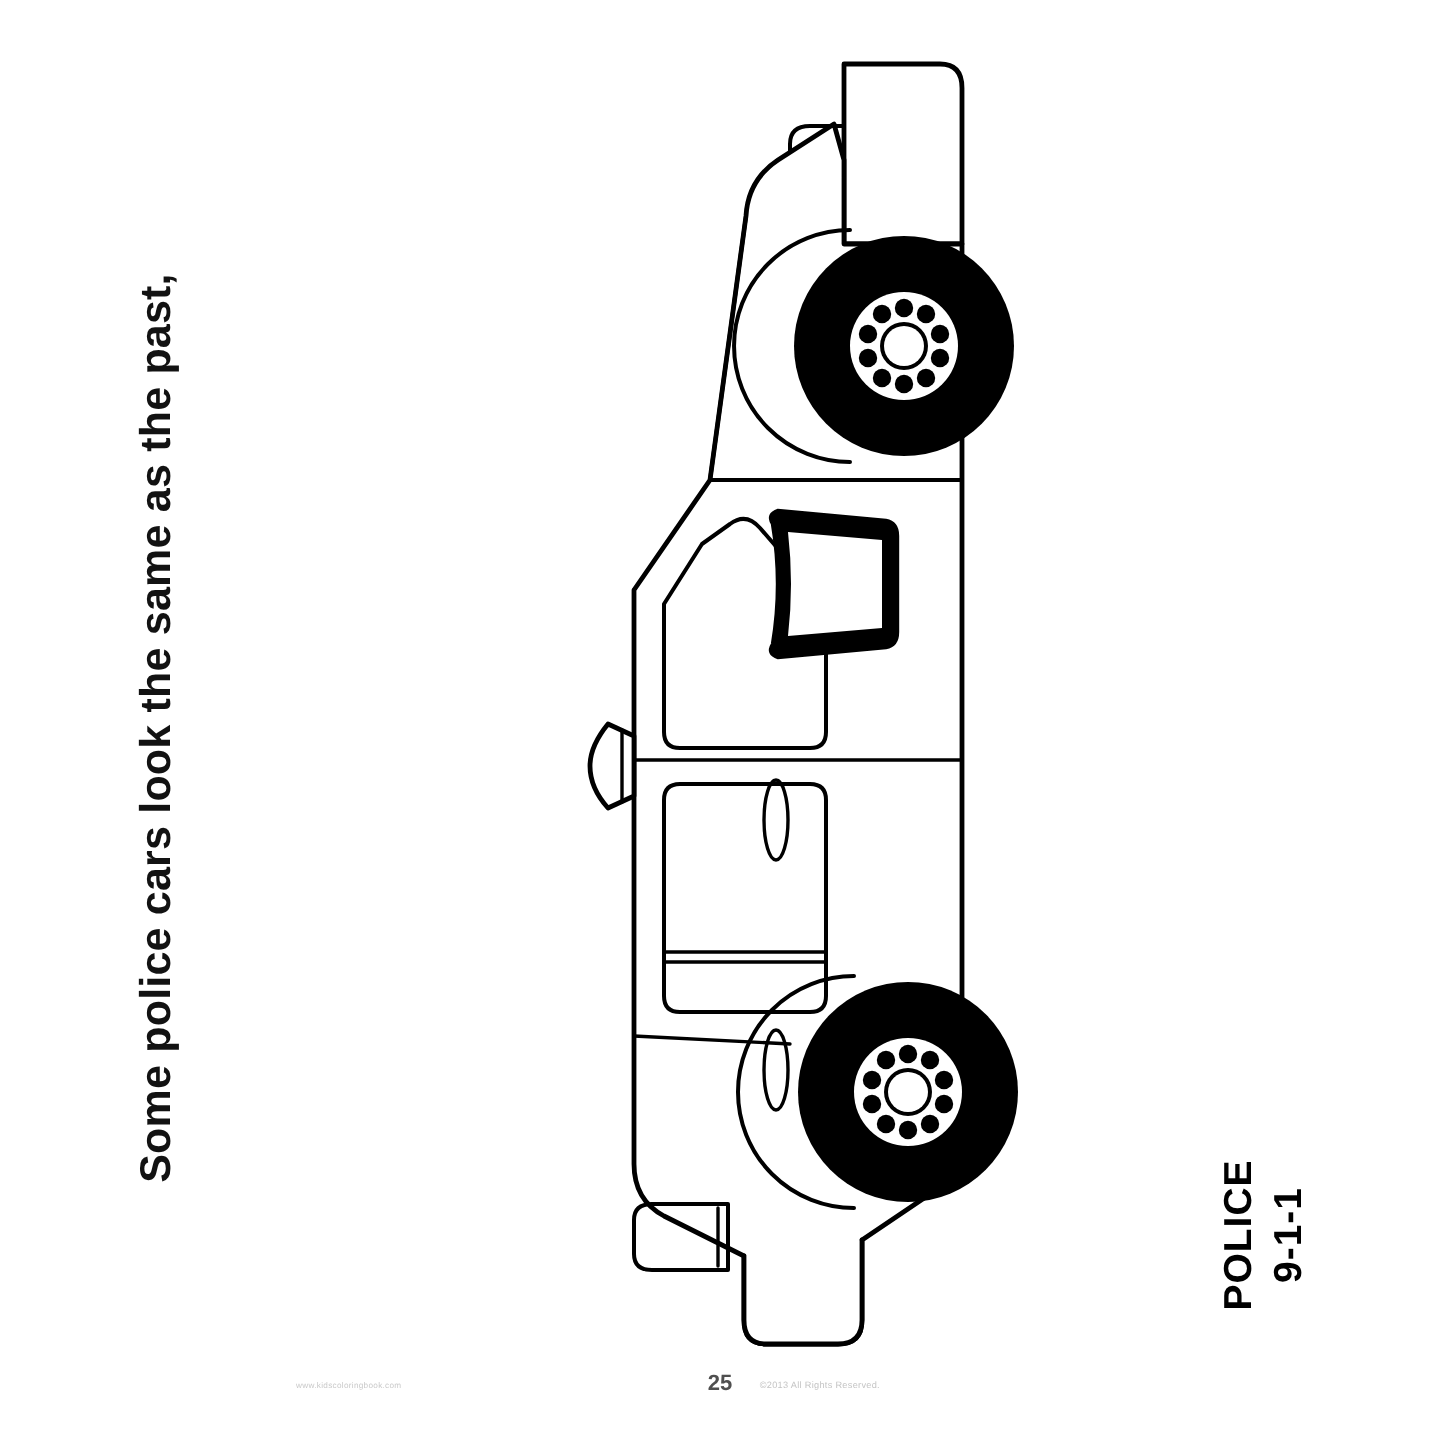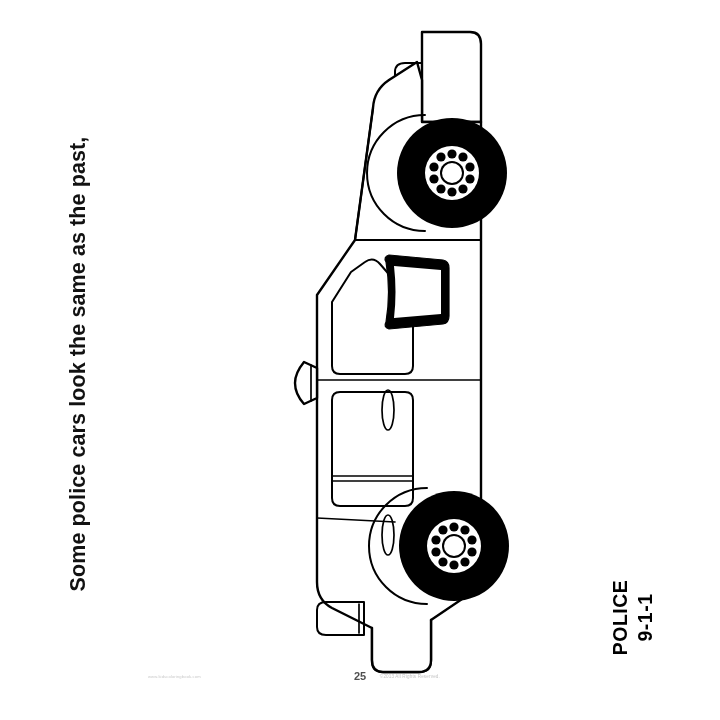--- a/index.html
+++ b/index.html
@@ -59,21 +59,21 @@
     top: 10px;
     width: 290px;
     height: 680px;
   }
   #art svg { display: block; width: 100%; height: 100%; }
 
   
   #footer {
     position: absolute;
     left: 0;
-    top: 670px;
+    top: 686px;
     width: 568px;
     height: 24px;
   }
   .foot-left {
     position: absolute;
     left: 148px;
     top: 4px;
     font-size: 4.1px;
     color: #c9c9c9;
     letter-spacing: 0.15px;

